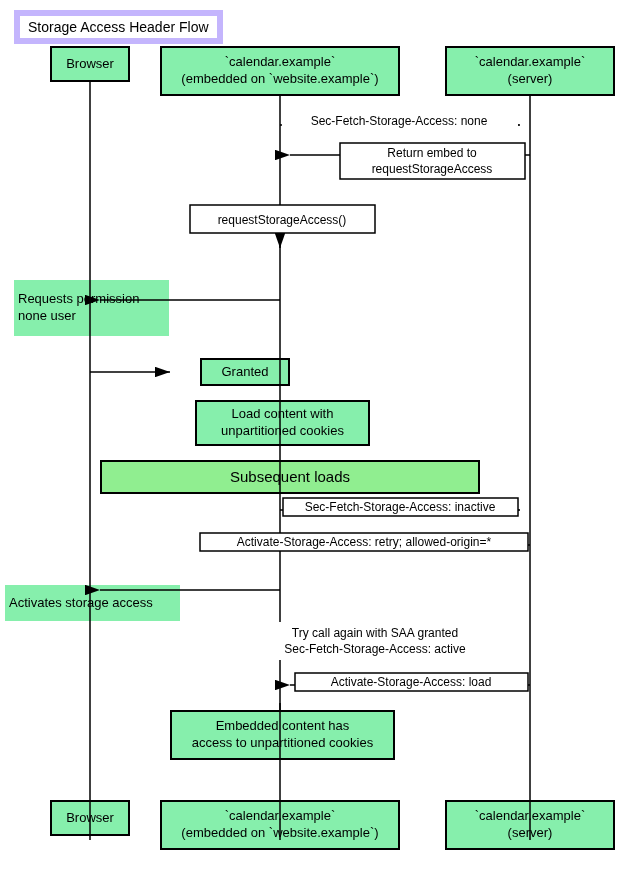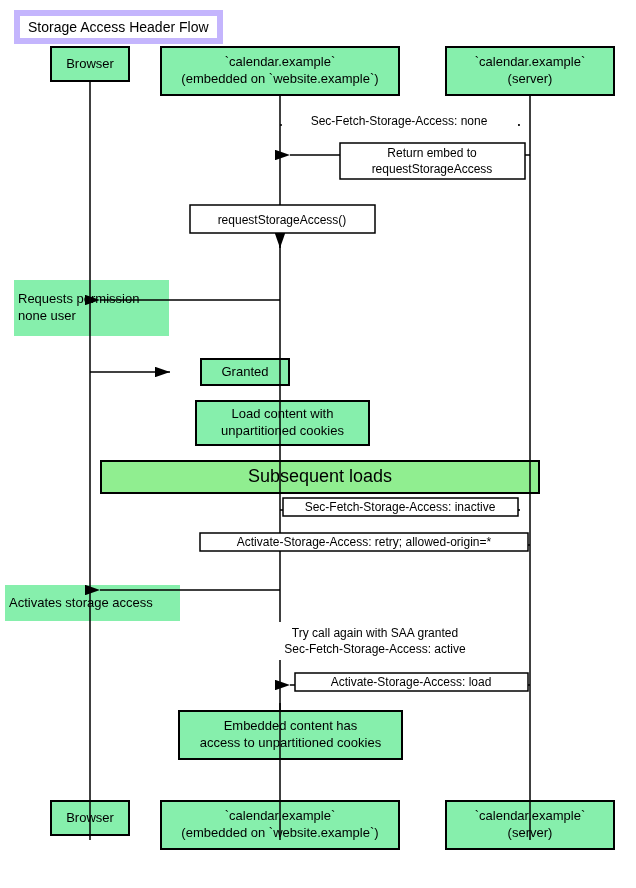--- a/index.html
+++ b/index.html
@@ -74,29 +74,29 @@
 
   <div class="box" style="left:170px; top:358px; width:90px; height:28px; display:flex; align-items:center; justify-content:center;margin-left:30px;">
     <span>Granted</span>
   </div>
 
   <div class="box" style="left:195px; top:400px; width:175px; height:46px; display:flex; align-items:center; justify-content:center;">
     <span style="white-space:pre-line;">Load content with
 unpartitioned cookies</span>
   </div>
 
-  <div class="box box-green" style="left:100px; top:460px; width:440px; height:34px; display:flex; align-items:center; justify-content:center; font-size:18px;text-align:center;">
+  <div class="box box-green" style="left:100px; top:460px; width:380px; height:34px; display:flex; align-items:center; justify-content:center; font-size:15px;text-align:center;">
     <span>Subsequent loads</span>
   </div>
 
   <div class="box" style="left:5px; top:585px; width:175px; height:36px; border:none; display:flex; align-items:center; justify-content:left; padding:2px 4px;">
     <span>Activates storage access</span>
   </div>
 
-  <div class="box" style="left:170px; top:710px; width:225px; height:50px; display:flex; align-items:center; justify-content:center;margin-left:8px;">
+  <div class="box" style="left:170px; top:710px; width:225px; height:50px; display:flex; align-items:center; justify-content:center;">
     <span style="white-space:pre-line;">Embedded content has
 access to unpartitioned cookies</span>
   </div>
 
   <div class="box" style="left:50px; top:800px; width:80px; height:36px; display:flex; align-items:center; justify-content:center;">
     <span>Browser</span>
   </div>
 
   <div class="box" style="left:160px; top:800px; width:240px; height:50px; display:flex; align-items:center; justify-content:center;">
     <span style="white-space:pre-line;">`calendar.example`

